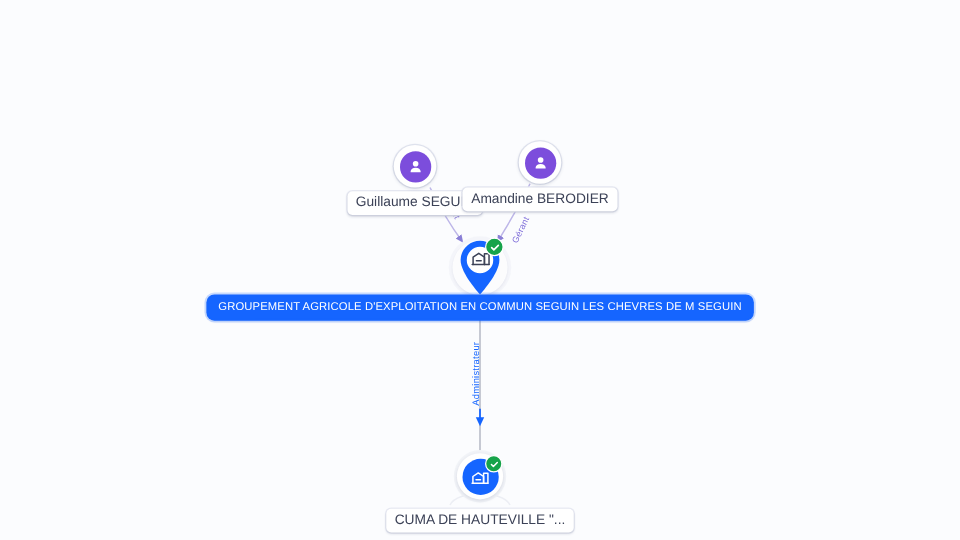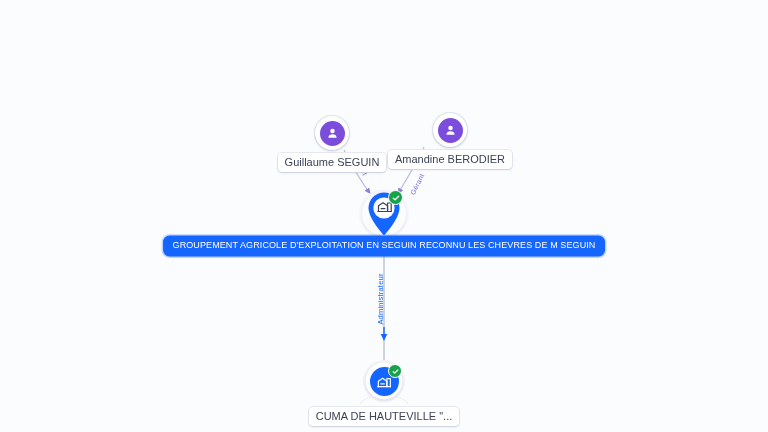--- a/index.html
+++ b/index.html
@@ -239,21 +239,21 @@
       <div class="person-disc">
         <svg width="15" height="15" viewBox="0 0 24 24" fill="#ffffff">
           <circle cx="12" cy="8" r="3.6"></circle>
           <path d="M12 13.2c-3.6 0-6.4 2.1-6.4 4.4v1.2h12.8v-1.2c0-2.3-2.8-4.4-6.4-4.4z"></path>
         </svg>
       </div>
     </div>
     <div class="node-label">Guillaume SEGUIN</div>
   </div>
 
-  <div class="node" style="left:387px; top:113px; width:126px;text-align:center;">
+  <div class="node" style="left:369px; top:113px; width:126px;text-align:center;">
     <div class="person-halo">
       <div class="person-disc">
         <svg width="15" height="15" viewBox="0 0 24 24" fill="#ffffff">
           <circle cx="12" cy="8" r="3.6"></circle>
           <path d="M12 13.2c-3.6 0-6.4 2.1-6.4 4.4v1.2h12.8v-1.2c0-2.3-2.8-4.4-6.4-4.4z"></path>
         </svg>
       </div>
     </div>
     <div class="node-label">Amandine BERODIER</div>
   </div>
@@ -275,21 +275,21 @@
         </svg>
       </div>
       <div class="check-badge">
         <svg width="8" height="8" viewBox="0 0 24 24" fill="none" stroke="#ffffff" stroke-width="4" stroke-linecap="round" stroke-linejoin="round">
           <path d="M4 12.5l5.2 5.2L20 7"></path>
         </svg>
       </div>
     </div>
   </div>
 
-  <div class="node-label selected" style="position:absolute; left:50%; top:234px; transform:translateX(-50%);">GROUPEMENT AGRICOLE D'EXPLOITATION EN SEGUIN RECONNU LES CHEVRES DE M SEGUIN</div>
+  <div class="node-label selected" style="position:absolute; left:50%; top:234px; transform:translateX(-50%);">GROUPEMENT AGRICOLE D'EXPLOITATION EN COMMUN SEGUIN LES CHEVRES DE M SEGUIN</div>
 
   <div class="node" style="left:322px; top:358px; width:124px;">
     <div class="circ-wrap">
       <div class="circ-ghost"></div>
       <div class="circ-ghost b"></div>
       <div class="circ-disc">
         <svg width="16" height="16" viewBox="0 0 24 24" fill="none" stroke="#ffffff" stroke-width="1.8" stroke-linecap="round" stroke-linejoin="round">
           <path d="M2.5 20.5h19"></path>
           <path d="M3.5 20.5v-8.2l6.4-4.3 6.4 4.3v8.2"></path>
           <path d="M16.3 20.5v-12h5.2v12"></path>

